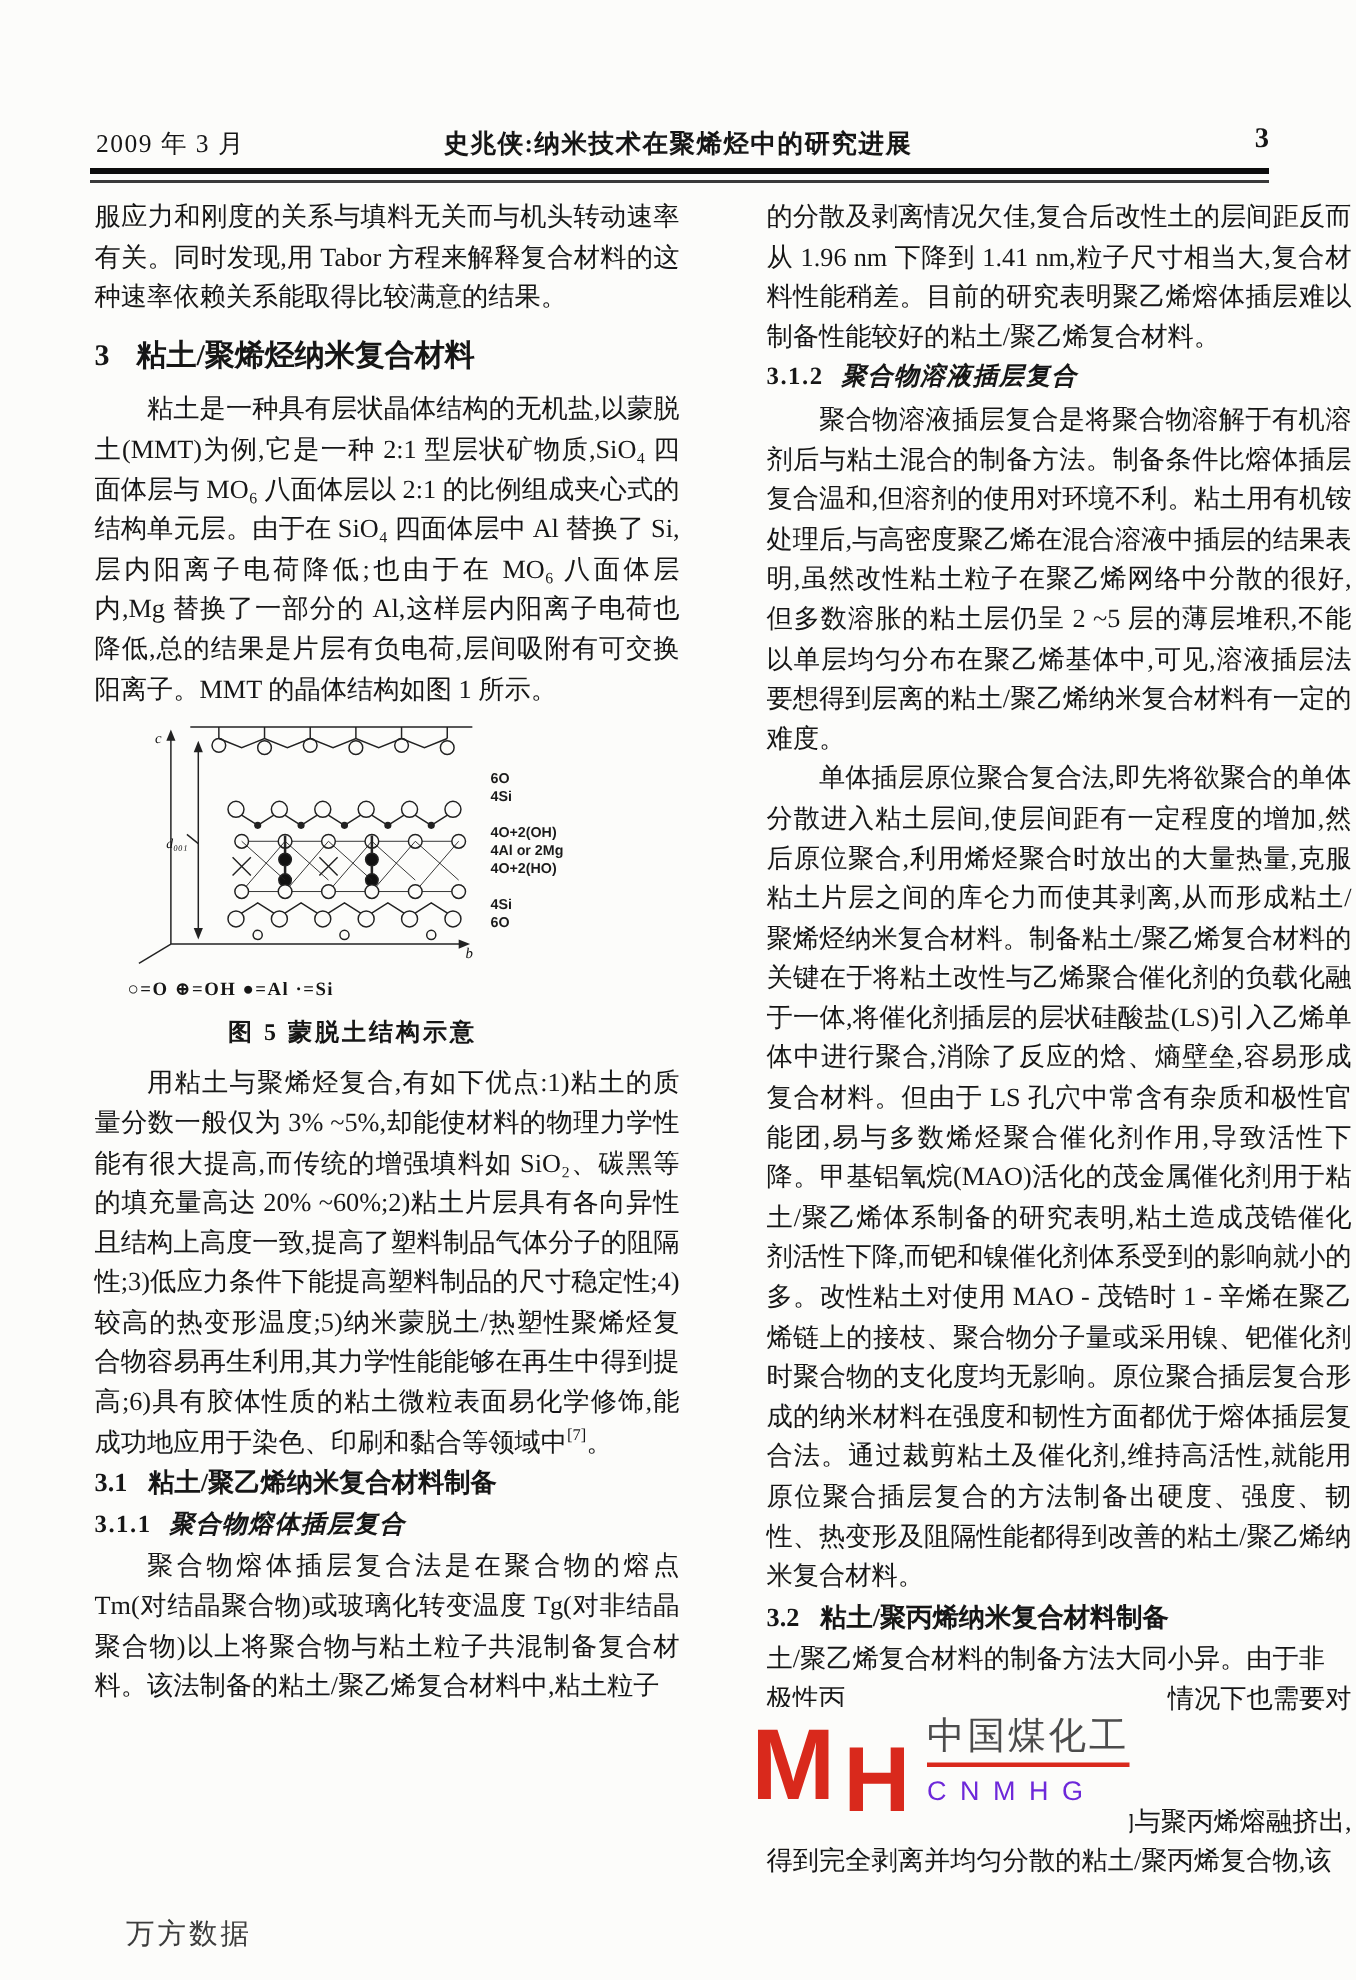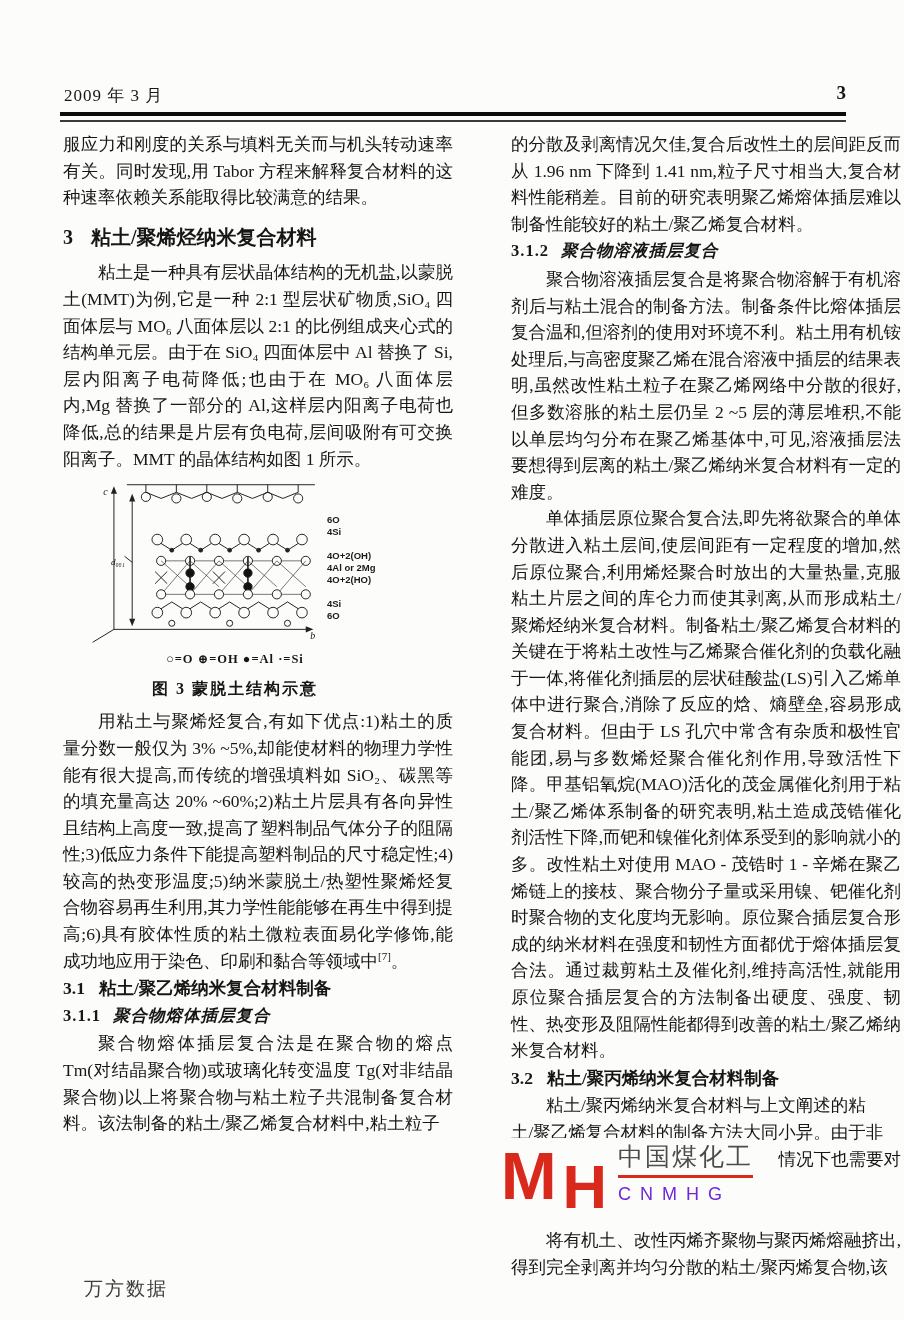--- a/index.html
+++ b/index.html
@@ -25,40 +25,41 @@
   .h3{font-size:16.5px;font-weight:bold;font-style:italic;margin:1px 0;text-align:left;letter-spacing:1px;}
   .h3 .no{margin-right:12px;font-style:normal;}
   
   .figure{margin:8px 0 6px 22px;width:360px;}
   .fig-row{display:flex;align-items:flex-start;}
   .fig-svg{flex:0 0 auto;}
   .fig-labels{margin-left:6px;margin-top:34px;font-size:9.5px;font-weight:bold;
               font-family:"Liberation Sans",sans-serif;color:#1a1a1a;line-height:12px;}
   .fig-labels div{white-space:nowrap;}
   .gap-s{height:12px;}
-  .fig-legend{font-size:12.5px;font-weight:bold;text-align:center;width:300px;margin-top:2px;letter-spacing:1px;}
+  .fig-legend{font-size:12.5px;font-weight:bold;text-align:left;width:300px;margin-top:2px;letter-spacing:1px;}
   .fig-caption{font-size:16px;font-weight:bold;text-align:center;width:300px;margin-top:3px;letter-spacing:2px;}
   
   .line{height:26.6px;overflow:hidden;}
   .split{display:flex;justify-content:space-between;}
   
   .wm{position:absolute;left:505px;top:1138px;width:248px;height:86px;background:#fcfcfa;z-index:5;}
   .wm-inner{display:flex;align-items:flex-start;}
   .wm-text{margin-left:8px;margin-top:2px;font-family:"Liberation Sans",sans-serif;}
   .wm-cn{font-size:25px;color:#4c4c4c;letter-spacing:2px;padding-bottom:2px;border-bottom:3px solid #d9291c;white-space:nowrap;}
   .wm-en{font-size:18px;color:#6d28d9;letter-spacing:9px;margin-top:6px;}
   .wanfang{position:absolute;left:84px;top:1276px;font-size:19px;color:#3c3c3c;z-index:5;
            font-family:"Liberation Sans",sans-serif;letter-spacing:2px;}
 </style>
 </head>
 <body>
 
 <div class="page">
 
   <div class="hdr-date">2009 年 3 月</div>
+  <div class="hdr-title">史兆侠:纳米技术在聚烯烃中的研究进展</div>
   <div class="hdr-page">3</div>
   <div class="rule-thick"></div>
   <div class="rule-thin"></div>
 
   <div class="col col-left">
     <p>服应力和刚度的关系与填料无关而与机头转动速率有关。同时发现,用 Tabor 方程来解释复合材料的这种速率依赖关系能取得比较满意的结果。</p>
 
     <div class="h1">
       <span class="no">3</span><span>粘土/聚烯烃纳米复合材料</span>
     </div>
@@ -150,21 +151,21 @@
           <div class="gap-s"></div>
           <div>4O+2(OH)</div>
           <div>4Al or 2Mg</div>
           <div>4O+2(HO)</div>
           <div class="gap-s"></div>
           <div>4Si</div>
           <div>6O</div>
         </div>
       </div>
       <div class="fig-legend">○=O  ⊕=OH  ●=Al  ·=Si</div>
-      <div class="fig-caption">图 3  蒙脱土结构示意</div>
+      <div class="fig-caption">图 5  蒙脱土结构示意</div>
     </div>
 
     <p class="indent"><span>用粘土与聚烯烃复合,有如下优点:1)粘土的质量分数一般仅为 3% ~5%,却能使材料的物理力学性能有很大提高,而传统的增强填料如 SiO₂、碳黑等的填充量高达 20% ~60%;2)粘土片层具有各向异性且结构上高度一致,提高了塑料制品气体分子的阻隔性;3)低应力条件下能提高塑料制品的尺寸稳定性;4)较高的热变形温度;5)纳米蒙脱土/热塑性聚烯烃复合物容易再生利用,其力学性能能够在再生中得到提高;6)具有胶体性质的粘土微粒表面易化学修饰,能成功地应用于染色、印刷和黏合等领域中</span><sup>[7]</sup><span>。</span></p>
 
     <div class="h2">
       <span class="no">3.1</span><span>粘土/聚乙烯纳米复合材料制备</span>
     </div>
     <div class="h3">
       <span class="no">3.1.1</span><span>聚合物熔体插层复合</span>
     </div>
@@ -179,21 +180,20 @@
     </div>
     <p class="indent">聚合物溶液插层复合是将聚合物溶解于有机溶剂后与粘土混合的制备方法。制备条件比熔体插层复合温和,但溶剂的使用对环境不利。粘土用有机铵处理后,与高密度聚乙烯在混合溶液中插层的结果表明,虽然改性粘土粒子在聚乙烯网络中分散的很好,但多数溶胀的粘土层仍呈 2 ~5 层的薄层堆积,不能以单层均匀分布在聚乙烯基体中,可见,溶液插层法要想得到层离的粘土/聚乙烯纳米复合材料有一定的难度。</p>
 
     <p class="indent">单体插层原位聚合复合法,即先将欲聚合的单体分散进入粘土层间,使层间距有一定程度的增加,然后原位聚合,利用烯烃聚合时放出的大量热量,克服粘土片层之间的库仑力而使其剥离,从而形成粘土/聚烯烃纳米复合材料。制备粘土/聚乙烯复合材料的关键在于将粘土改性与乙烯聚合催化剂的负载化融于一体,将催化剂插层的层状硅酸盐(LS)引入乙烯单体中进行聚合,消除了反应的焓、熵壁垒,容易形成复合材料。但由于 LS 孔穴中常含有杂质和极性官能团,易与多数烯烃聚合催化剂作用,导致活性下降。甲基铝氧烷(MAO)活化的茂金属催化剂用于粘土/聚乙烯体系制备的研究表明,粘土造成茂锆催化剂活性下降,而钯和镍催化剂体系受到的影响就小的多。改性粘土对使用 MAO - 茂锆时 1 - 辛烯在聚乙烯链上的接枝、聚合物分子量或采用镍、钯催化剂时聚合物的支化度均无影响。原位聚合插层复合形成的纳米材料在强度和韧性方面都优于熔体插层复合法。通过裁剪粘土及催化剂,维持高活性,就能用原位聚合插层复合的方法制备出硬度、强度、韧性、热变形及阻隔性能都得到改善的粘土/聚乙烯纳米复合材料。</p>
 
     <div class="h2">
       <span class="no">3.2</span><span>粘土/聚丙烯纳米复合材料制备</span>
     </div>
 
     <div>
-      <div class="line indent">粘土/聚丙烯纳米复合材料与上文阐述的粘</div>
       <div class="line">土/聚乙烯复合材料的制备方法大同小异。由于非</div>
       <div class="line split">
         <span>极性丙</span>
         <span>情况下也需要对</span>
       </div>
       <div class="line">粘土改</div>
     </div>
 
     <div class="h3">
       <span class="no">3.2.1</span><span>聚合物熔体插层复合</span>

